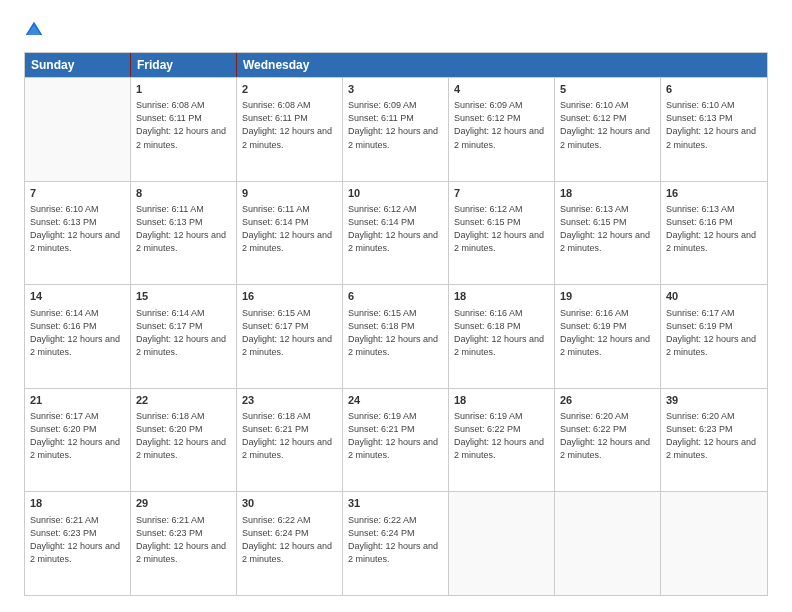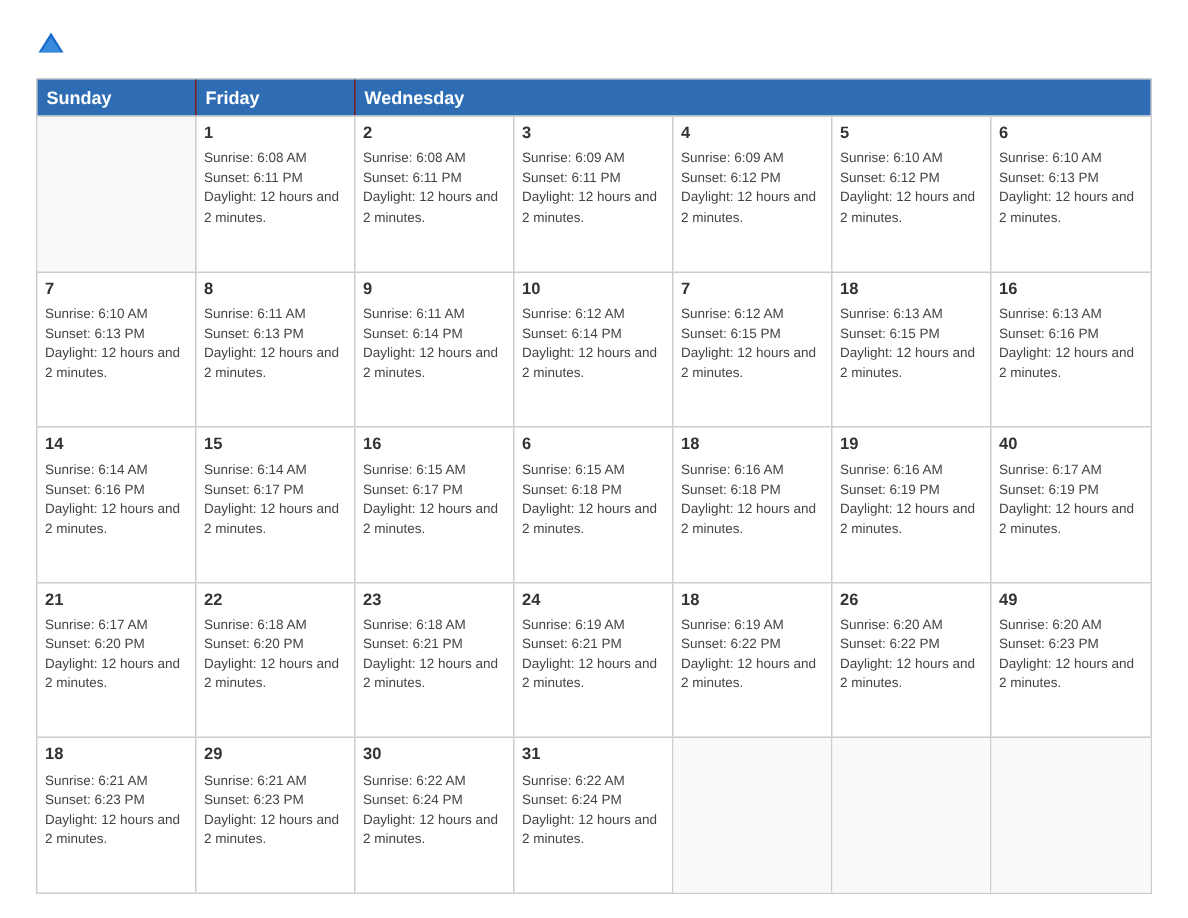--- a/index.html
+++ b/index.html
@@ -350,21 +350,21 @@
       </div>
           <div class="cal-cell">
         <span class="day-num">26</span>
         <div class="cell-info">
           <span>Sunrise: 6:20 AM</span><br>
           <span>Sunset: 6:22 PM</span><br>
           <span>Daylight: 12 hours and 2 minutes.</span>
         </div>
       </div>
           <div class="cal-cell">
-        <span class="day-num">49</span>
+        <span class="day-num">39</span>
         <div class="cell-info">
           <span>Sunrise: 6:20 AM</span><br>
           <span>Sunset: 6:23 PM</span><br>
           <span>Daylight: 12 hours and 2 minutes.</span>
         </div>
       </div>
         </div>
         <div class="cal-row">
           <div class="cal-cell">
         <span class="day-num">18</span>

